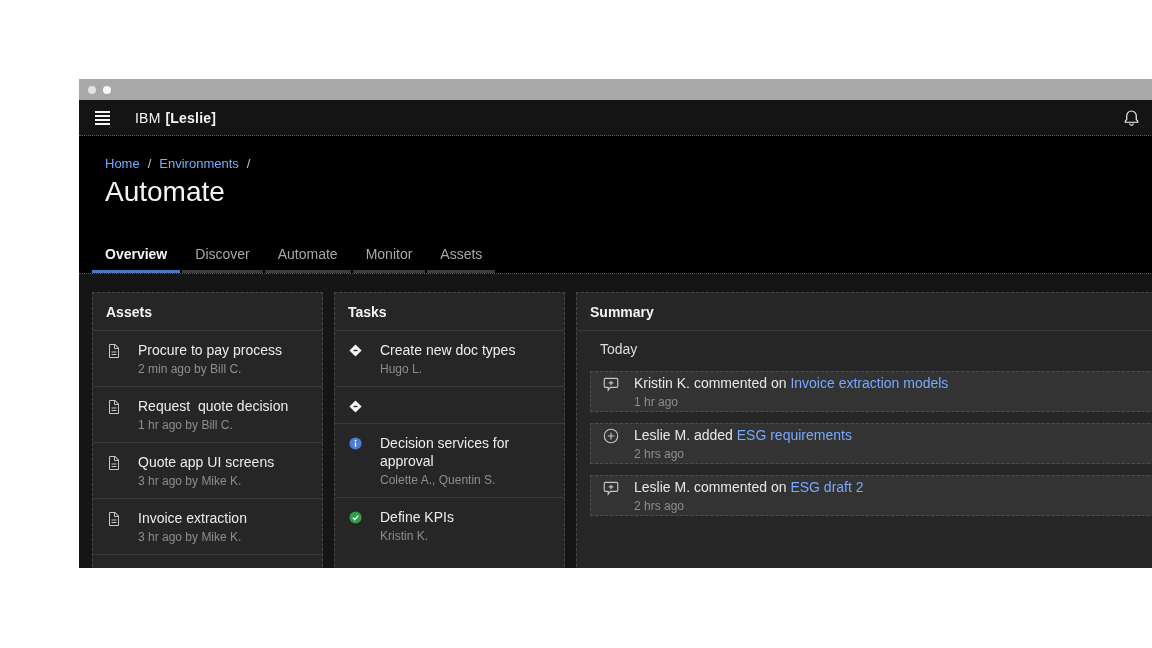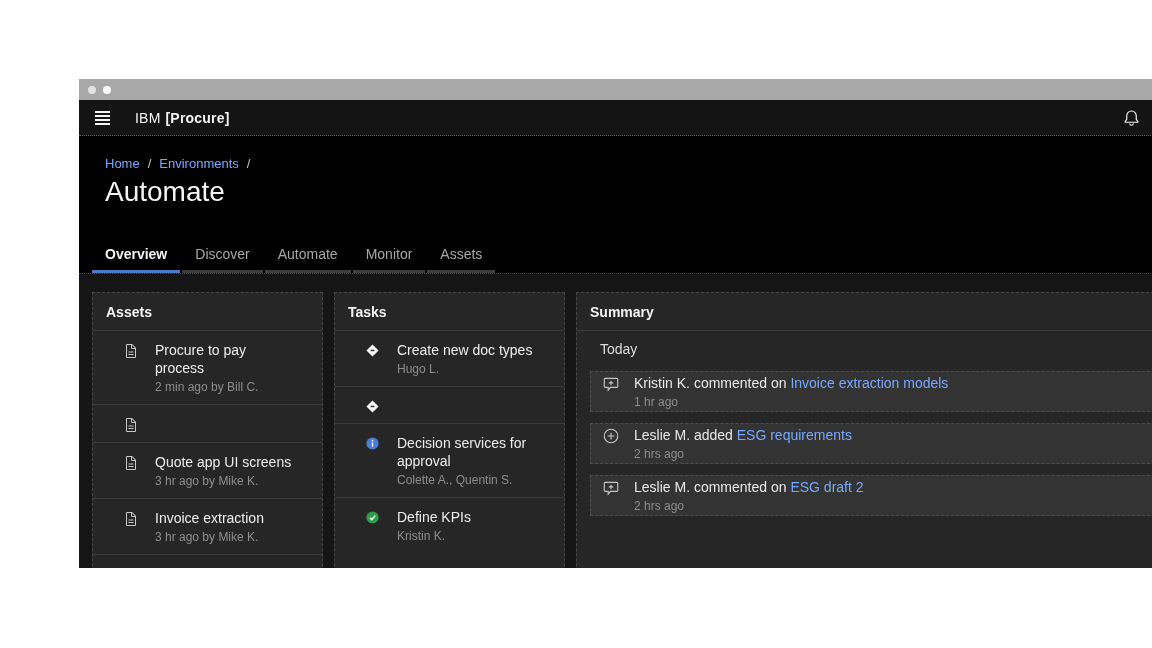--- a/index.html
+++ b/index.html
@@ -33,21 +33,21 @@
   .tab { font-size:14px; color:#a8a8a8; padding:6px 13px 8px; border-bottom:3px solid #3d3d3d; margin-right:2px; cursor:pointer; white-space:nowrap; }
   .tab.selected { color:#f4f4f4; font-weight:700; border-bottom-color:#4a79c9; }
 
   
   .content { flex:1; background:#151515; display:flex; gap:11px; padding:18px 25px 0 13px; overflow:hidden; position:relative; }
   .card { background:#262626; border:1px dashed #474747; min-height:400px; }
   .card.w1 { width:231px; flex:0 0 auto; }
   .card.grow { flex:1; }
   .card-title { font-size:14px; font-weight:700; color:#f4f4f4; padding:11px 13px 10px; border-bottom:1px solid #3a3a3a; }
 
-  .row { display:flex; padding:10px 30px 9px; gap:8px; cursor:pointer; }
+  .row { display:flex; padding:10px 13px 9px; gap:8px; cursor:pointer; }
   .row + .row { border-top:1px solid #3a3a3a; }
   .row .icon { width:24px; flex:0 0 auto; padding-top:2px; }
   .row-title { font-size:14px; color:#ececec; line-height:18px; white-space:pre-wrap; }
   .row-meta { font-size:12px; color:#8d8d8d; line-height:16px; margin-top:2px; min-height:16px; }
 
   .today { font-size:14px; color:#dcdcdc; margin:10px 23px 14px; }
   .tile { display:flex; gap:12px; background:#333333; border:1px dashed #4d4d4d; margin:0 13px; padding:2px 11px; cursor:pointer; }
   .tile + .tile { margin-top:11px; }
   .tile .icon { width:20px; flex:0 0 auto; padding-top:1px; }
   .tile-line { font-size:14px; line-height:18px; color:#e8e8e8; }
@@ -71,21 +71,21 @@
 
   <div class="appheader">
     <div class="hamburger">
         <span></span>
         <span></span>
         <span></span>
         <span></span>
       </div>
     <div class="brand">
       <span class="pfx">IBM</span>
-      <span class="prod">[Procure]</span>
+      <span class="prod">[Leslie]</span>
     </div>
     <div class="hspacer"></div>
     <div class="hactions">
       <span class="hicon">
         <svg width="19" height="19" viewBox="0 0 32 32" fill="none" stroke="#f4f4f4" stroke-width="2">
           <path d="M16 5a8 8 0 0 0-8 8v6l-2.5 3.5V24h21v-1.5L24 19v-6a8 8 0 0 0-8-8Z"></path>
           <path d="M13 26a3 3 0 0 0 6 0"></path>
         </svg>
       </span>
       <span class="hicon">
@@ -140,20 +140,24 @@
         </div>
       </div>
 
       <div class="row">
         <span class="icon">
           <svg width="16" height="16" viewBox="0 0 32 32" fill="#c6c6c6">
               <path d="M25.7 9.3l-7-7A1 1 0 0 0 18 2H8a2 2 0 0 0-2 2v24a2 2 0 0 0 2 2h16a2 2 0 0 0 2-2V10a1 1 0 0 0-.3-.7ZM18 4.4 23.6 10H18ZM24 28H8V4h8v6a2 2 0 0 0 2 2h6Z"></path>
               <path d="M11 17h10v2H11zM11 22h10v2H11z"></path>
             </svg>
         </span>
+        <div class="row-text">
+          <div class="row-title">Request  quote decision</div>
+          <div class="row-meta">1 hr ago by Bill C.</div>
+        </div>
       </div>
 
       <div class="row">
         <span class="icon">
           <svg width="16" height="16" viewBox="0 0 32 32" fill="#c6c6c6">
               <path d="M25.7 9.3l-7-7A1 1 0 0 0 18 2H8a2 2 0 0 0-2 2v24a2 2 0 0 0 2 2h16a2 2 0 0 0 2-2V10a1 1 0 0 0-.3-.7ZM18 4.4 23.6 10H18ZM24 28H8V4h8v6a2 2 0 0 0 2 2h6Z"></path>
               <path d="M11 17h10v2H11zM11 22h10v2H11z"></path>
             </svg>
         </span>
         <div class="row-text">

